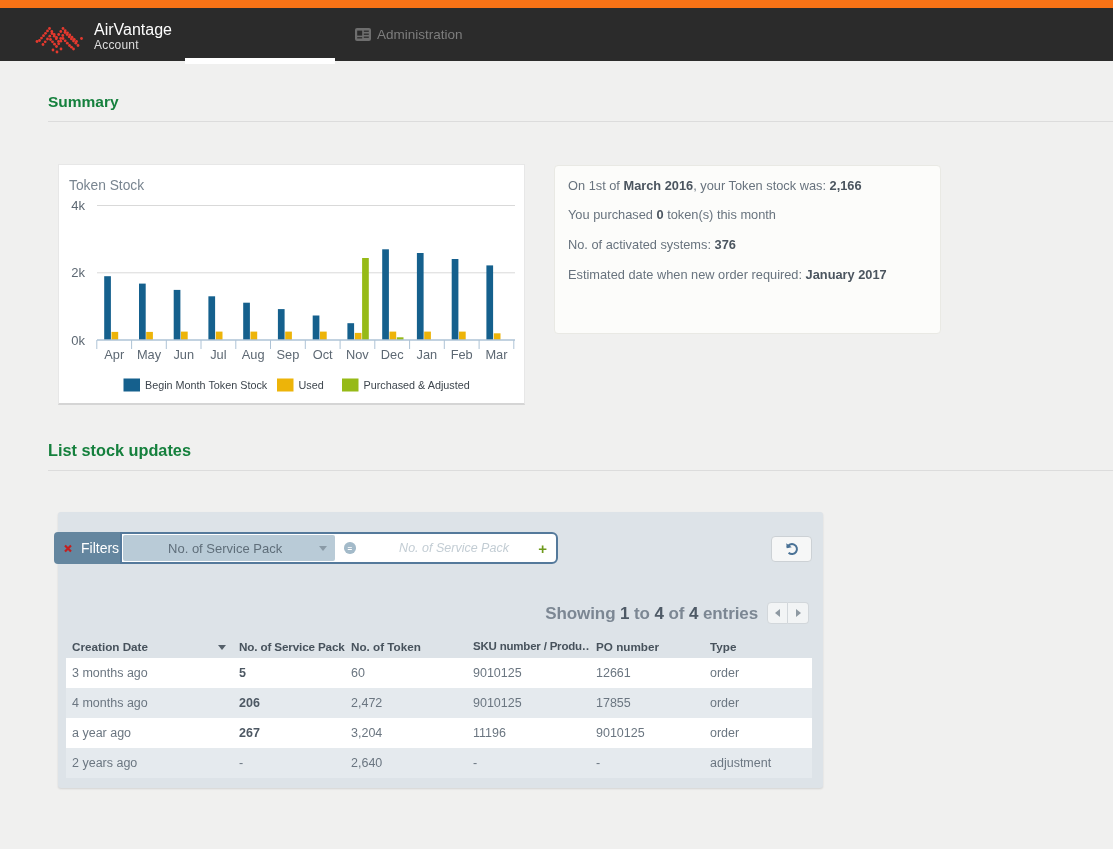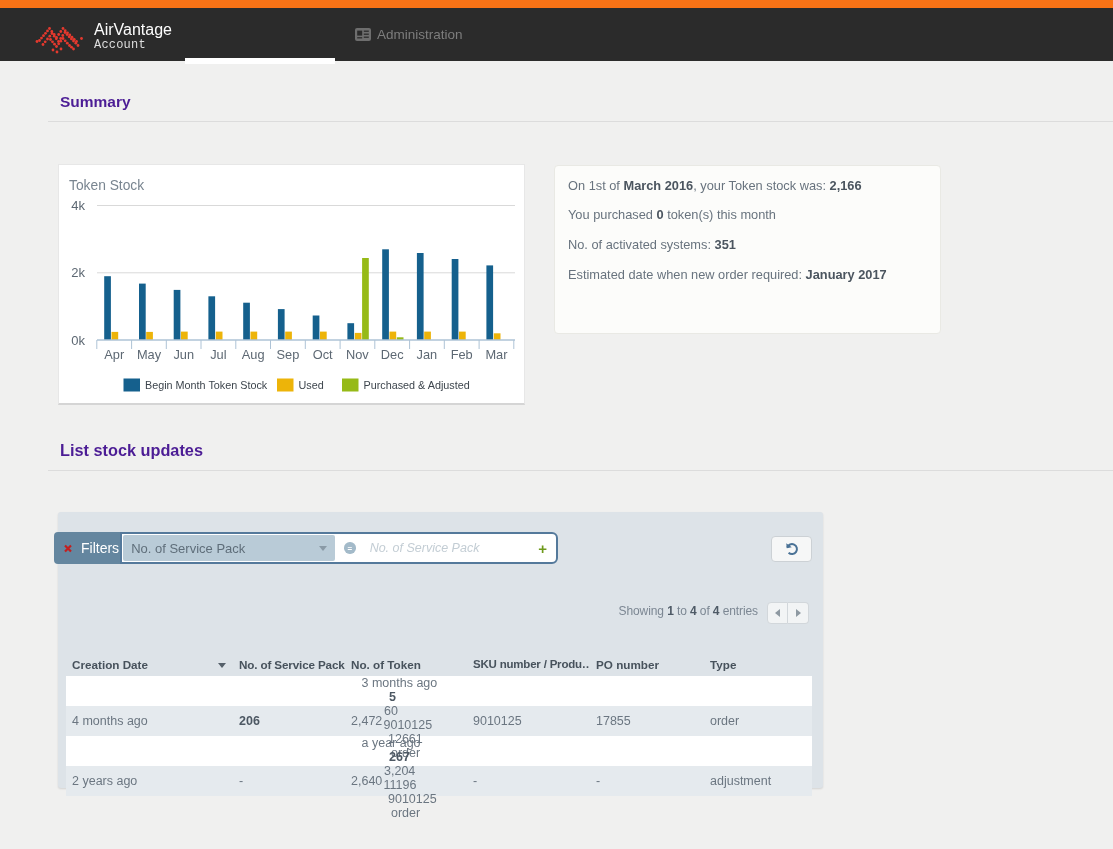--- a/index.html
+++ b/index.html
@@ -5,73 +5,73 @@
 * { margin:0; padding:0; box-sizing:border-box; }
 html,body { width:1113px; height:849px; font-family:"Liberation Sans", sans-serif; background:#f0f0ef; overflow:hidden; }
 #page { position:relative; width:1113px; height:849px; }
 
 
 #nav { position:absolute; left:0; top:0; width:1113px; height:61px; background:#2b2b2b; border-top:8px solid #f97316; }
 #tabmark { position:absolute; left:185px; top:58px; width:150px; height:6px; background:#ffffff; }
 #logo { position:absolute; left:0; top:0; width:180px; height:61px; }
 #logotxt { position:absolute; left:94px; top:14px; color:#fff; }
 #logotxt .l1 { font-size:16px; letter-spacing:0; color:#fdfdfd; line-height:15px; }
-#logotxt .l2 { font-size:12px; letter-spacing:0.2px; color:#dedede; margin-top:2px; line-height:12px;font-family:Liberation Mono, monospace; }
+#logotxt .l2 { font-size:12px; letter-spacing:0.2px; color:#dedede; margin-top:2px; line-height:12px; }
 .tab { position:absolute; top:0; height:53px; display:flex; align-items:center; }
 #tab1 { left:204px; }
 #tab1 span { color:#fff; font-weight:bold; font-size:13px; margin-left:5px; }
 #tab2 { left:355px; }
 #tab2 span { color:#7d7d7d; font-size:13.5px; margin-left:6px; }
 
 
-.h2 { position:absolute; left:60px; font-size:15.5px; font-weight:bold; color:#4c1d95;text-align:center; }
+.h2 { position:absolute; left:48px; font-size:15.5px; font-weight:bold; color:#15803d;text-align:center; }
 .hrule { position:absolute; left:48px; right:0; height:1px; background:#dcdcdc; }
 
 
 #chartcard { position:absolute; left:58px; top:164px; width:467px; height:241px; background:#ffffff; border:1px solid #e7e7e7; border-bottom:2px solid #d5d5d5; }
 
 
 #infocard { position:absolute; left:554px; top:165px; width:387px; height:169px; background:#fcfcfa; border:1px solid #e9e9e4; border-radius:4px; padding:10.5px 13px; }
 #infocard p { font-size:12.8px; color:#68737e; margin-bottom:11.4px; line-height:18.4px; }
 #infocard b { color:#4b555f; }
 
 
 #panel { position:absolute; left:58px; top:512px; width:765px; height:276px; background:#dde3e8; border-radius:3px; box-shadow:0 1px 2px rgba(0,0,0,0.12); }
 
 
-#fbar { position:absolute; left:-4px; top:20px; height:32px; display:flex; }
+#fbar { position:absolute; left:-4px; top:20px; height:32px; display:flex;text-align:center; }
 #flabel { background:#64869f; border-radius:4px 0 0 4px; display:flex; align-items:center; padding:0 1px 0 10px; height:32px; }
 
 #flabel .t { color:#fff; font-size:14px; }
 #fbox { width:438px; height:32px; background:#fff; border:2px solid #54799b; border-radius:0 6px 6px 0; display:flex; align-items:center; }
 #fdrop { width:212px; height:26px; margin:0 0 0 1px; background:#b9cbd7; border-radius:2px; display:flex; align-items:center; padding:0 8px; }
 #fdrop .dt { color:#5f6e7a; font-size:13px; flex:1; }
 #fdrop .caret { width:0; height:0; border-left:4.5px solid transparent; border-right:4.5px solid transparent; border-top:5.5px solid #8a9aa6; }
 #fcirc { width:11.5px; height:11.5px; border-radius:50%; background:#a3bac9; margin-left:9px; color:#fff; font-size:8px; font-weight:bold; display:flex; align-items:center; justify-content:center; }
 #fph { font-style:italic; color:#c3cdd4; font-size:12.5px; margin-left:14px; flex:1; }
 #fplus { color:#6f9a1c; font-size:15px; font-weight:bold; margin-right:9px; }
 
 
 #reset { position:absolute; left:713px; top:24px; width:41px; height:26px; background:#f6f7f7; border:1px solid #ccd1d5; border-radius:4px; display:flex; align-items:center; justify-content:center; }
 
 
-#showing { position:absolute; right:65px; top:92px; font-size:12px; letter-spacing:-0.1px; color:#7c8793; }
+#showing { position:absolute; right:65px; top:92px; font-size:17px; letter-spacing:-0.1px; color:#7c8793;font-weight:bold; }
 #showing b { color:#4e5a66; }
 #pager { position:absolute; right:14px; top:90px; width:42px; height:22px; display:flex; }
 .pbtn { width:21px; height:22px; background:#f2f4f5; border:1px solid #d2d7db; display:flex; align-items:center; justify-content:center; }
 .pbtn.l { border-radius:4px 0 0 4px; }
 .pbtn.r { border-radius:0 4px 4px 0; border-left:none; }
 .tri-l { width:0; height:0; border-top:4px solid transparent; border-bottom:4px solid transparent; border-right:5px solid #8e99a2; }
 .tri-r { width:0; height:0; border-top:4px solid transparent; border-bottom:4px solid transparent; border-left:5px solid #8e99a2; }
 
 
-#tbl { position:absolute; left:8px; top:140px; width:746px; }
+#tbl { position:absolute; left:8px; top:122px; width:746px; }
 .trow { display:flex; height:30px; align-items:center; }
 .trow.hd { height:24px; }
-.trow.w { background:#ffffff;flex-direction:column; }
+.trow.w { background:#ffffff; }
 .trow.g { background:#e5eaee; }
 .c1 { width:167px; padding-left:6px; }
 .c2 { width:112px; padding-left:6px; }
 .c3 { width:122px; padding-left:6px; }
 .c4 { width:123px; padding-left:6px; }
 .c5 { width:114px; padding-left:6px; }
 .c6 { width:108px; padding-left:6px; }
 .trow.hd div { font-size:11.7px; font-weight:bold; color:#47525c; white-space:nowrap; overflow:hidden; }
 .trow.hd .c4 { font-size:11.5px; letter-spacing:-0.2px; }
 .trow.hd .c2 { letter-spacing:-0.15px; }
@@ -229,21 +229,21 @@
         <text x="86" y="224" font-size="10.8" fill="#3d454d">Begin Month Token Stock</text>
         <rect x="218" y="213.5" width="16.5" height="13" fill="#edb409"></rect>
         <text x="239.5" y="224" font-size="10.8" fill="#3d454d">Used</text>
         <rect x="283" y="213.5" width="16.5" height="13" fill="#96ba17"></rect>
         <text x="304.5" y="224" font-size="10.8" fill="#3d454d">Purchased &amp; Adjusted</text>
       </svg></div>
 
   <div id="infocard">
     <p>On 1st of <b>March 2016</b>, your Token stock was: <b>2,166</b></p>
     <p>You purchased <b>0</b> token(s) this month</p>
-    <p>No. of activated systems: <b>351</b></p>
+    <p>No. of activated systems: <b>376</b></p>
     <p>Estimated date when new order required: <b>January 2017</b></p>
   </div>
 
   <div class="h2" style="top:441px; font-size:16.3px;">List stock updates</div>
   <div class="hrule" style="top:470px;"></div>
 
   <div id="panel">
     <div id="fbar">
       <div id="flabel">
           <svg class="x" width="8" height="9" style="margin-right:9px">

